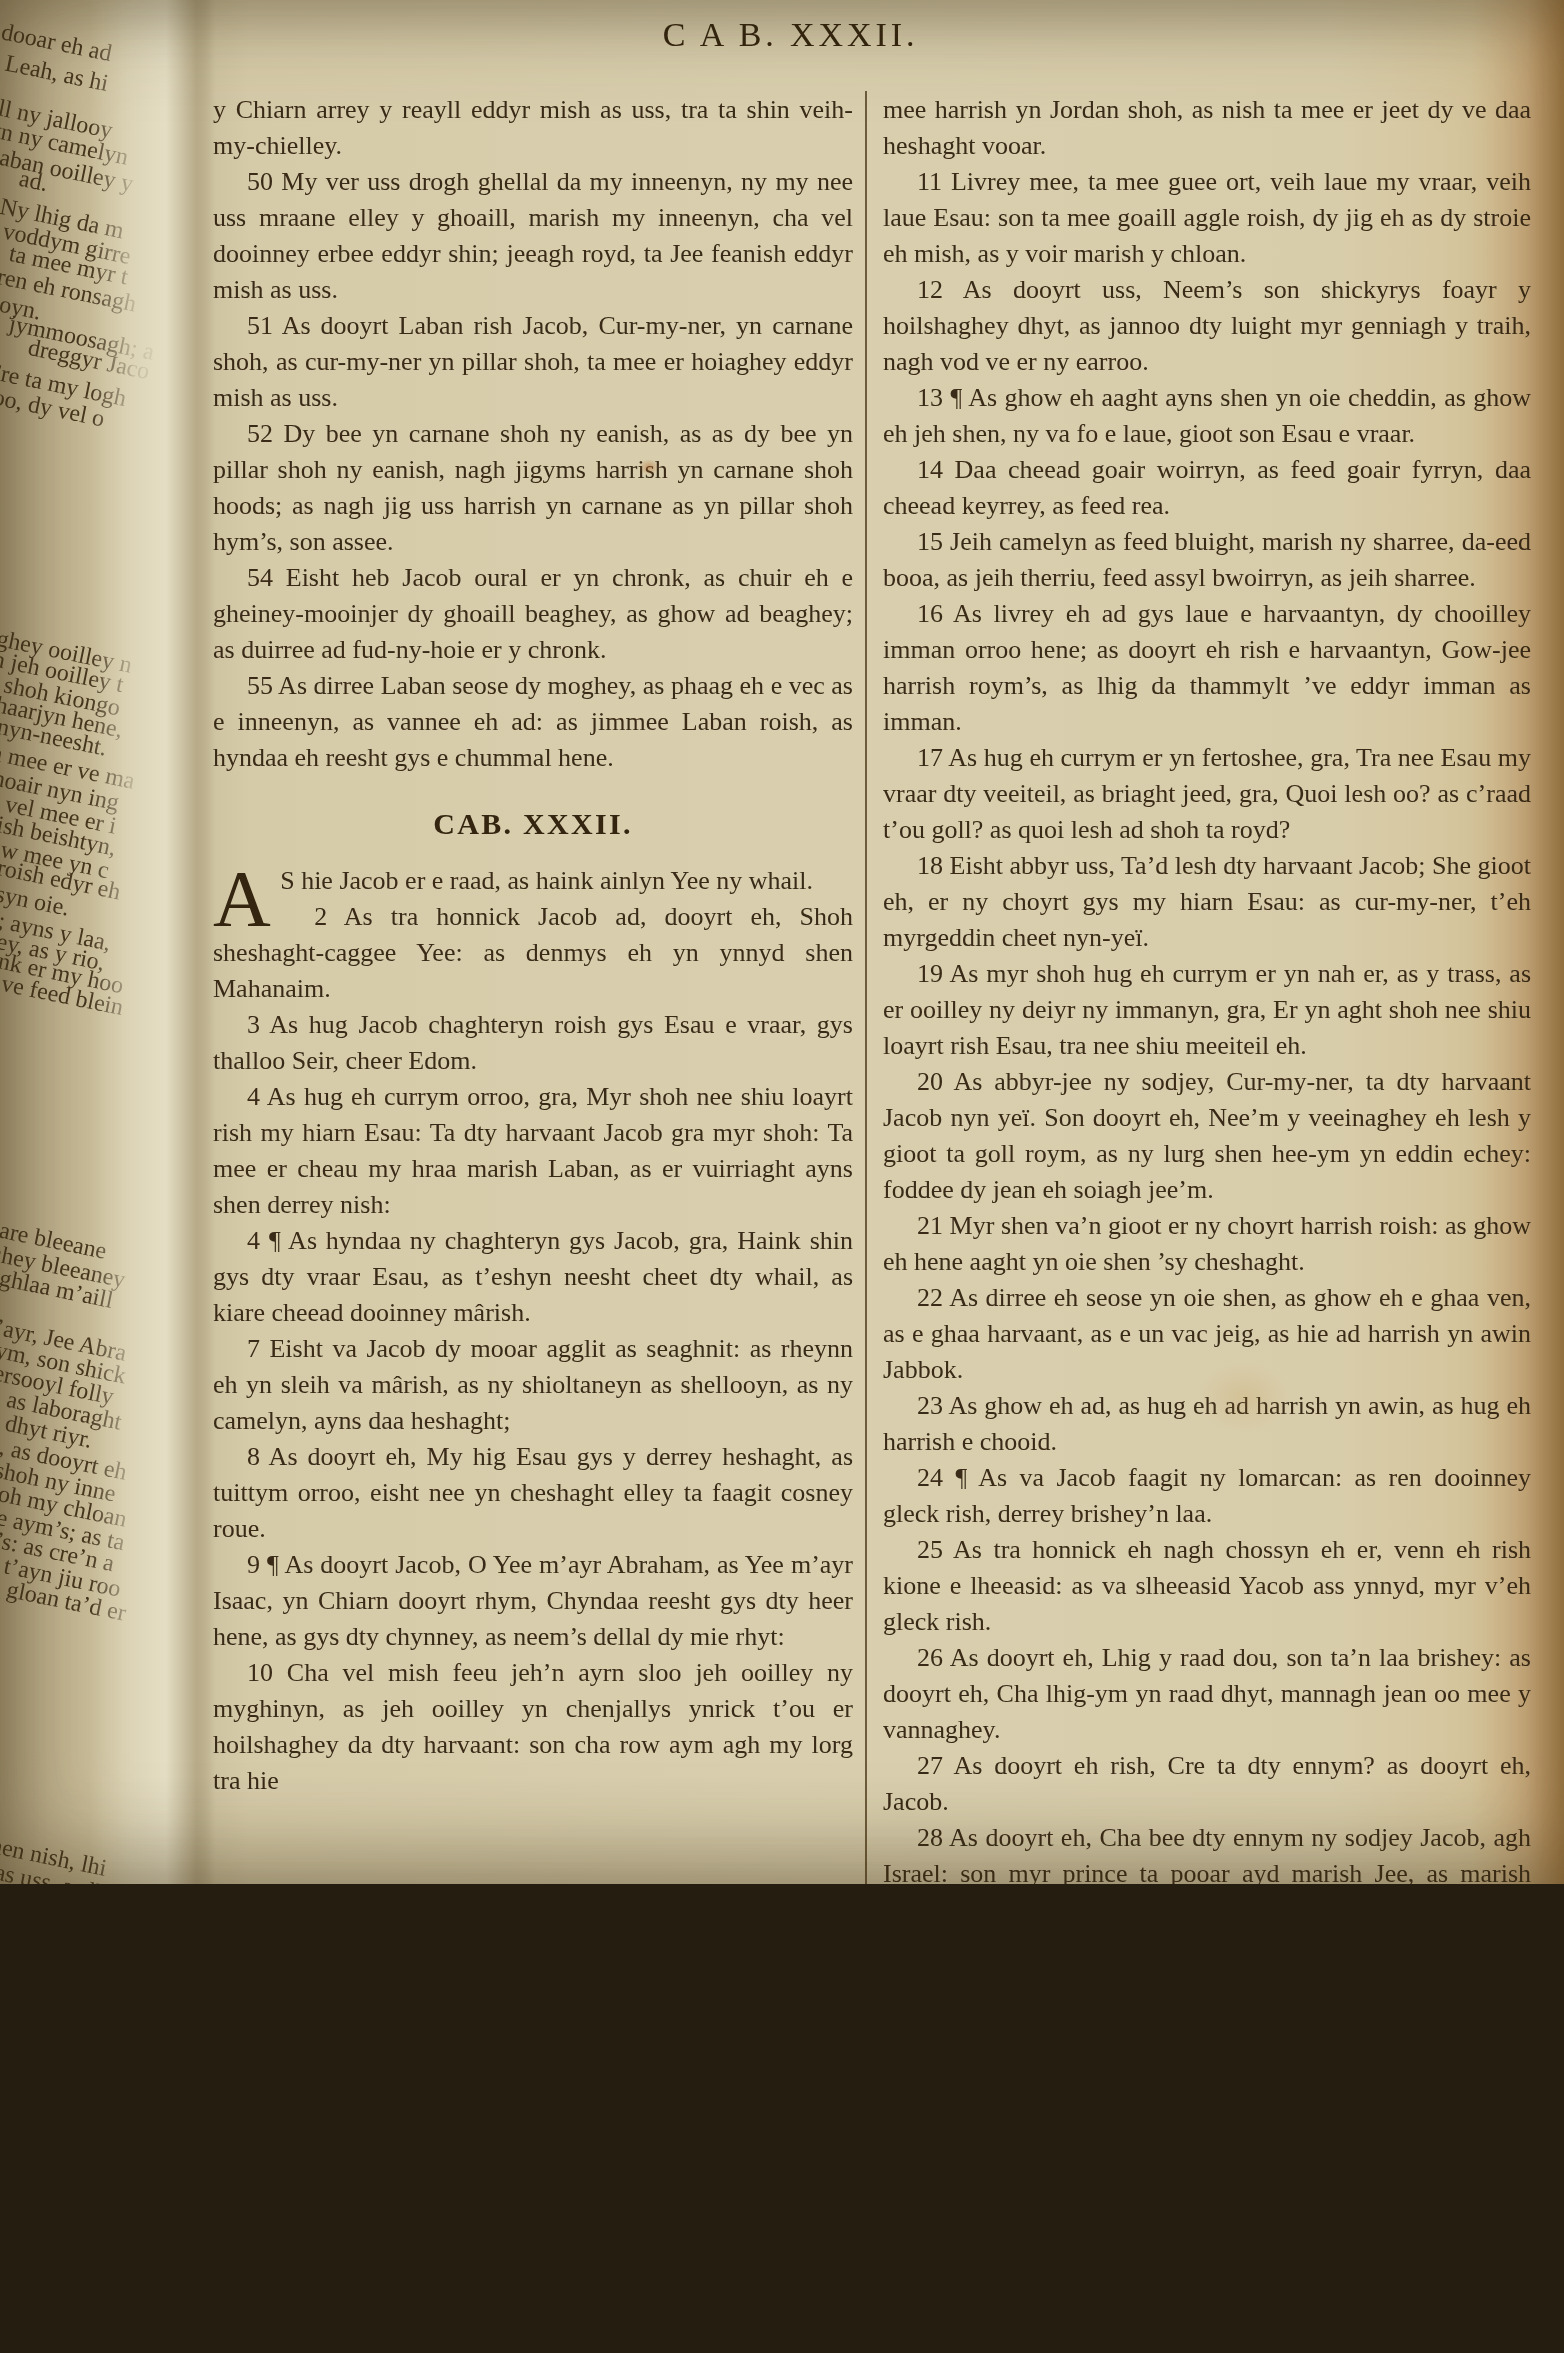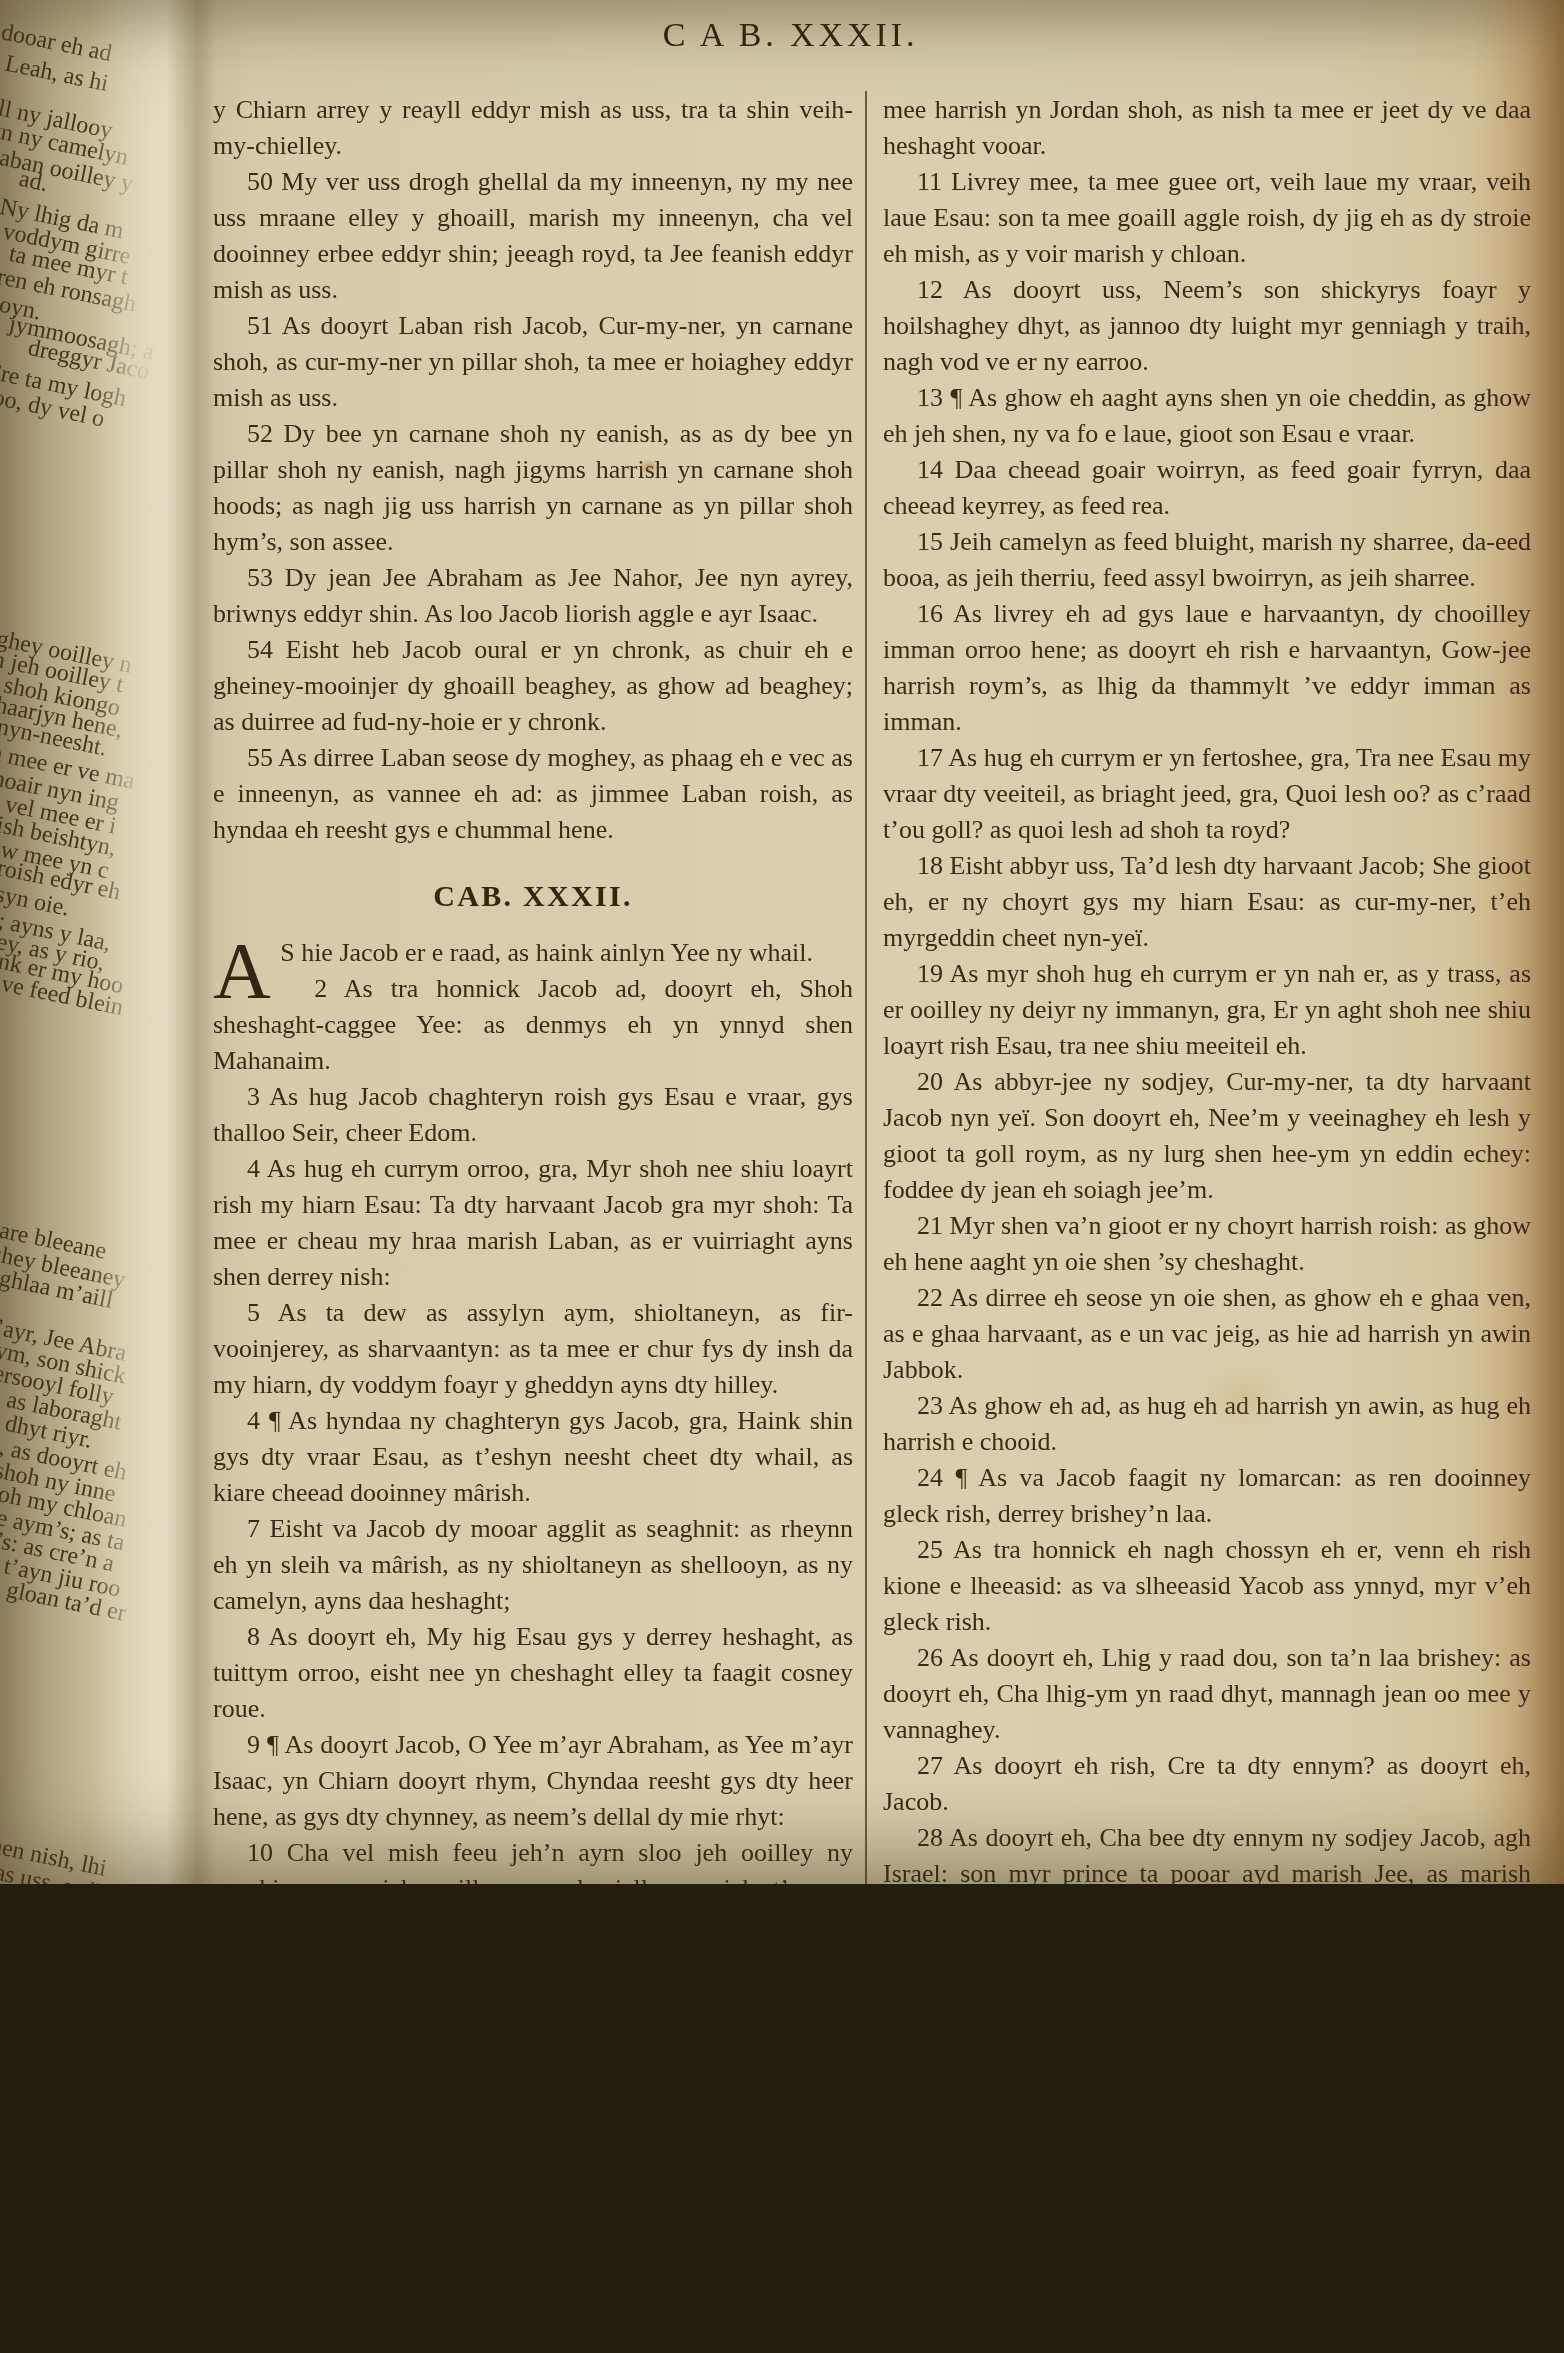--- a/index.html
+++ b/index.html
@@ -109,29 +109,27 @@
 
   <div id="page-header">C A B. XXXII.</div>
 
   <div id="divider"></div>
 
   <div id="col-left" class="col">
     <p class="cont">y Chiarn arrey y reayll eddyr mish as uss, tra ta shin veih-my-chielley.</p>
     <p>50 My ver uss drogh ghellal da my inneenyn, ny my nee uss mraane elley y ghoaill, marish my inneenyn, cha vel dooinney erbee eddyr shin; jeeagh royd, ta Jee feanish eddyr mish as uss.</p>
     <p>51 As dooyrt Laban rish Jacob, Cur-my-ner, yn carnane shoh, as cur-my-ner yn pillar shoh, ta mee er hoiaghey eddyr mish as uss.</p>
     <p>52 Dy bee yn carnane shoh ny eanish, as as dy bee yn pillar shoh ny eanish, nagh jigyms harrish yn carnane shoh hoods; as nagh jig uss harrish yn carnane as yn pillar shoh hym’s, son assee.</p>
-    <p>53 Dy jean Jee Abraham as Jee Nahor, Jee nyn ayrey, briwnys eddyr shin.  As loo Jacob liorish aggle e ayr Isaac.</p>
     <p>54 Eisht heb Jacob oural er yn chronk, as chuir eh e gheiney-mooinjer dy ghoaill beaghey, as ghow ad beaghey; as duirree ad fud-ny-hoie er y chronk.</p>
     <p>55 As dirree Laban seose dy moghey, as phaag eh e vec as e inneenyn, as vannee eh ad: as jimmee Laban roish, as hyndaa eh reesht gys e chummal hene.</p>
     <h2 id="chapter-heading">CAB. XXXII.</h2>
     <p class="dropped"><span class="dropcap">A</span><span>S hie Jacob er e raad, as haink ainlyn Yee ny whail.</span></p>
     <p>2 As tra honnick Jacob ad, dooyrt eh, Shoh sheshaght-caggee Yee: as denmys eh yn ynnyd shen Mahanaim.</p>
     <p>3 As hug Jacob chaghteryn roish gys Esau e vraar, gys thalloo Seir, cheer Edom.</p>
     <p>4 As hug eh currym orroo, gra, Myr shoh nee shiu loayrt rish my hiarn Esau: Ta dty harvaant Jacob gra myr shoh: Ta mee er cheau my hraa marish Laban, as er vuirriaght ayns shen derrey nish:</p>
-    <p>5 As ta dew as assylyn aym, shioltaneyn, as fir-vooinjerey, as sharvaantyn: as ta mee er chur fys dy insh da my hiarn, dy voddym foayr y gheddyn ayns dty hilley.</p>
     <p>4 ¶ As hyndaa ny chaghteryn gys Jacob, gra, Haink shin gys dty vraar Esau, as t’eshyn neesht cheet dty whail, as kiare cheead dooinney mârish.</p>
     <p>7 Eisht va Jacob dy mooar agglit as seaghnit: as rheynn eh yn sleih va mârish, as ny shioltaneyn as shellooyn, as ny camelyn, ayns daa heshaght;</p>
     <p>8 As dooyrt eh, My hig Esau gys y derrey heshaght, as tuittym orroo, eisht nee yn cheshaght elley ta faagit cosney roue.</p>
     <p>9 ¶ As dooyrt Jacob, O Yee m’ayr Abraham, as Yee m’ayr Isaac, yn Chiarn dooyrt rhym, Chyndaa reesht gys dty heer hene, as gys dty chynney, as neem’s dellal dy mie rhyt:</p>
     <p>10 Cha vel mish feeu jeh’n ayrn sloo jeh ooilley ny myghinyn, as jeh ooilley yn chenjallys ynrick t’ou er hoilshaghey da dty harvaant: son cha row aym agh my lorg tra hie</p>
   </div>
 
   <div id="col-right" class="col">
     <p class="cont">mee harrish yn Jordan shoh, as nish ta mee er jeet dy ve daa heshaght vooar.</p>
     <p>11 Livrey mee, ta mee guee ort, veih laue my vraar, veih laue Esau: son ta mee goaill aggle roish, dy jig eh as dy stroie eh mish, as y voir marish y chloan.</p>

